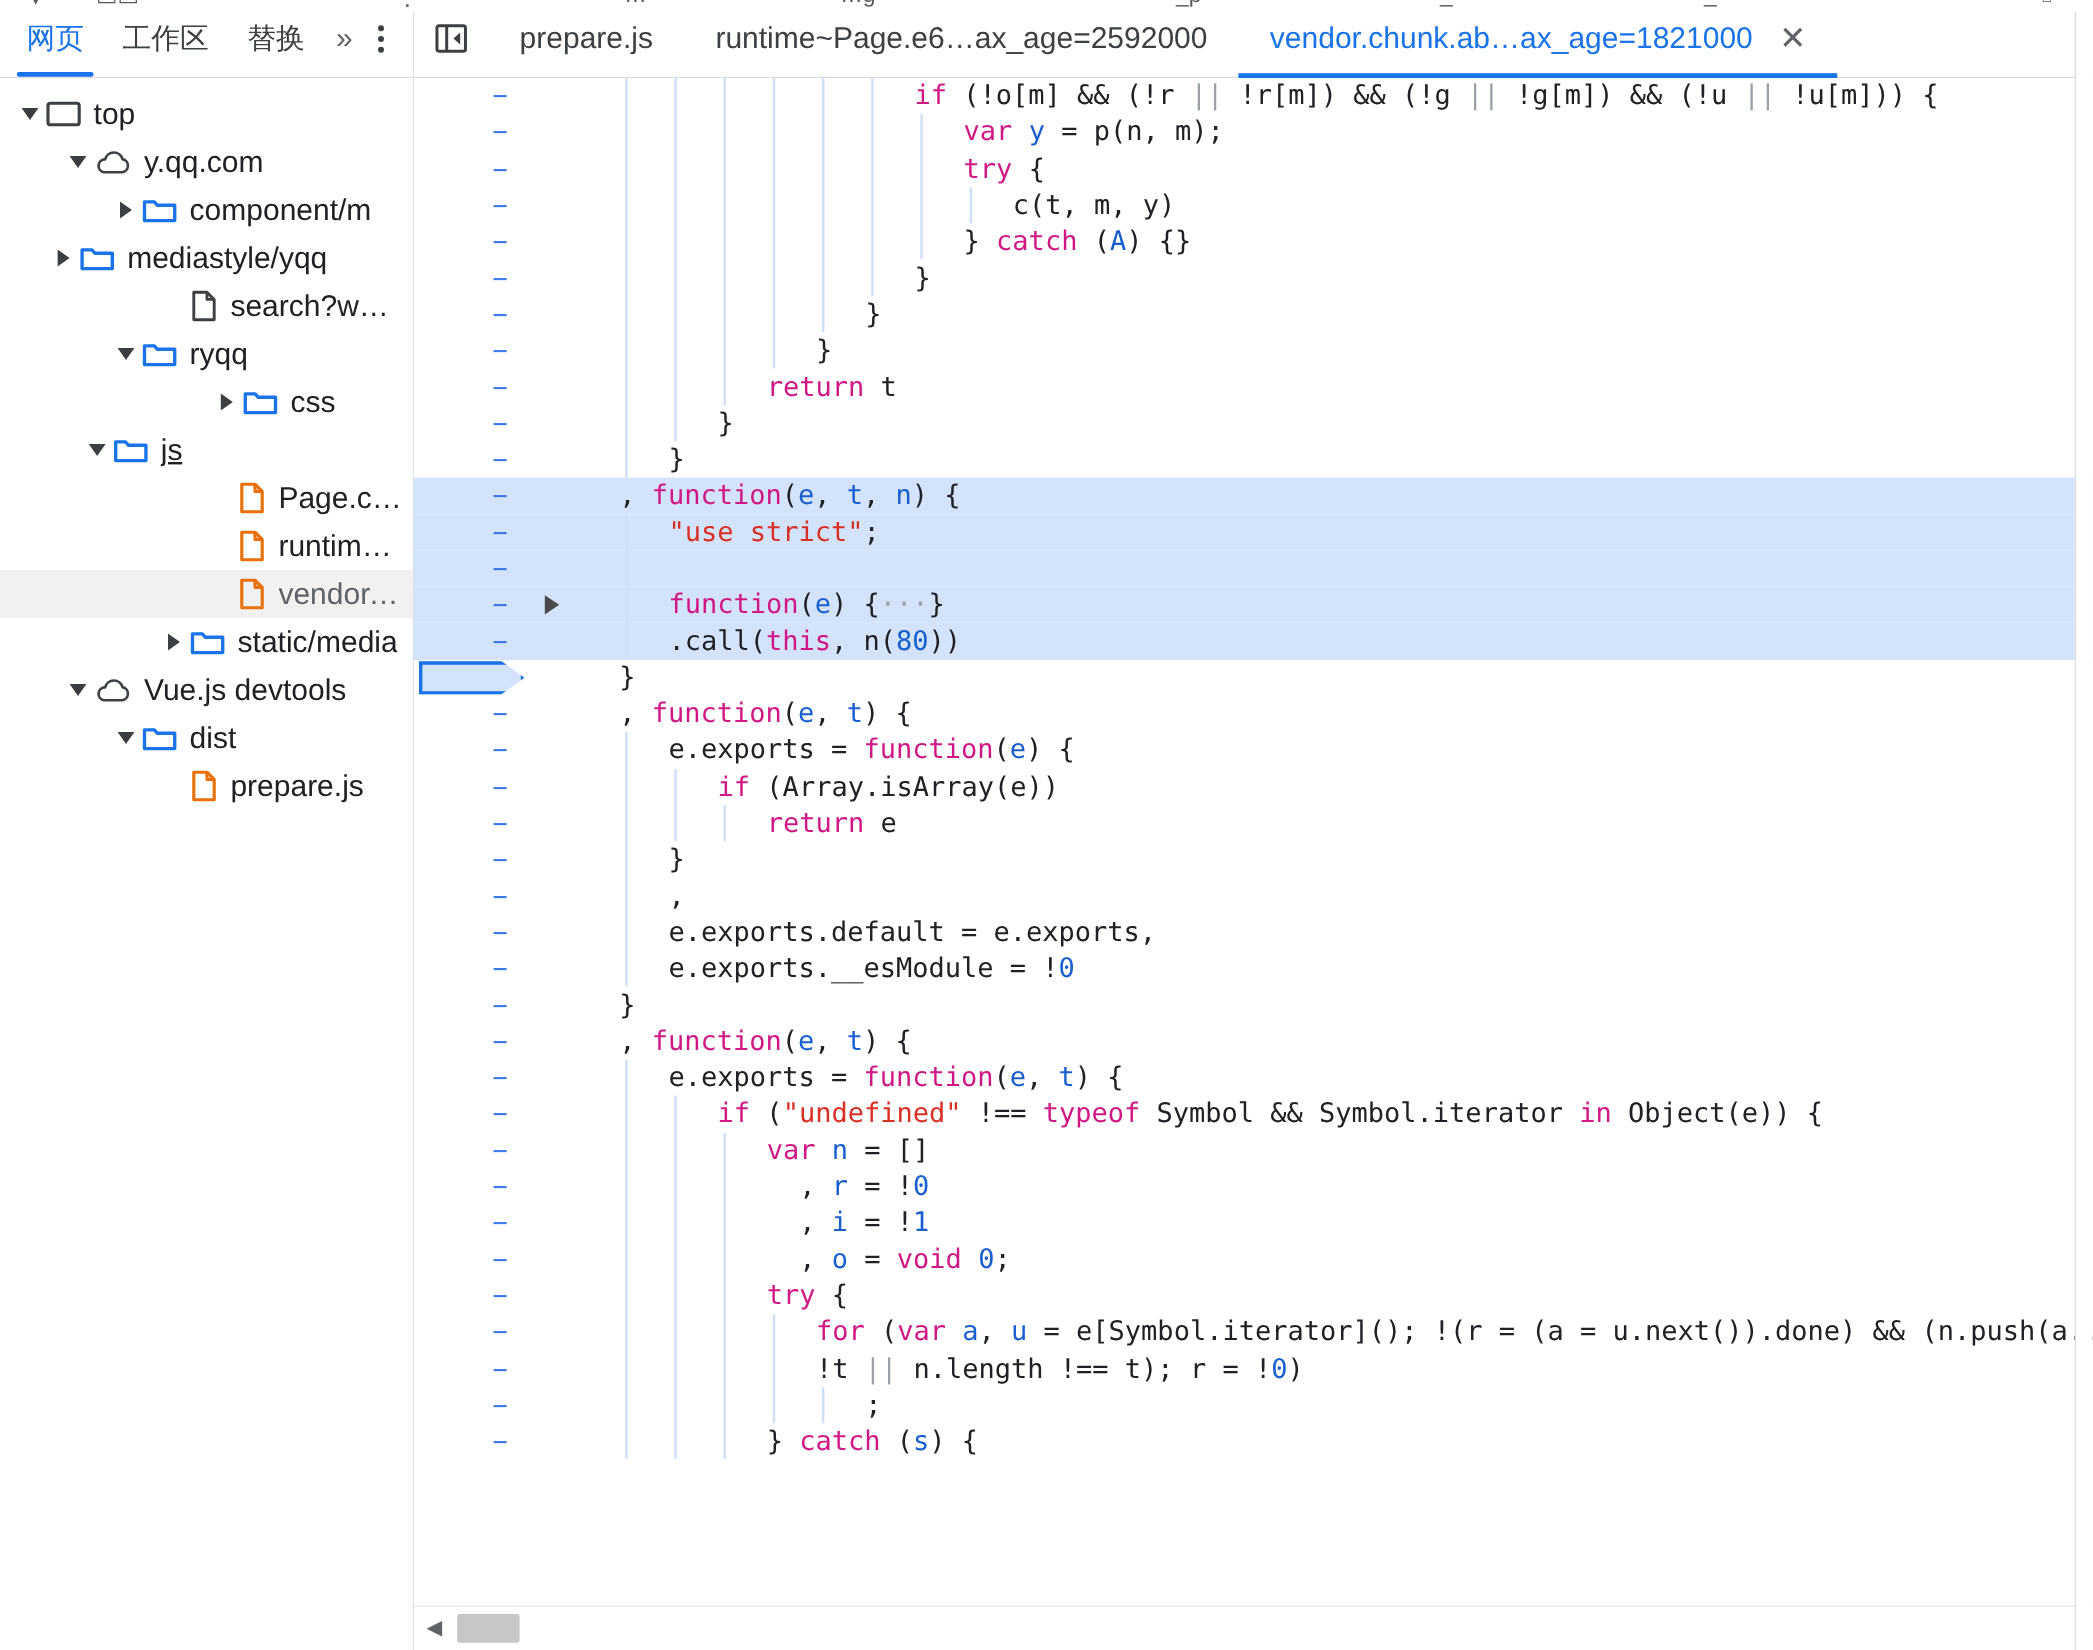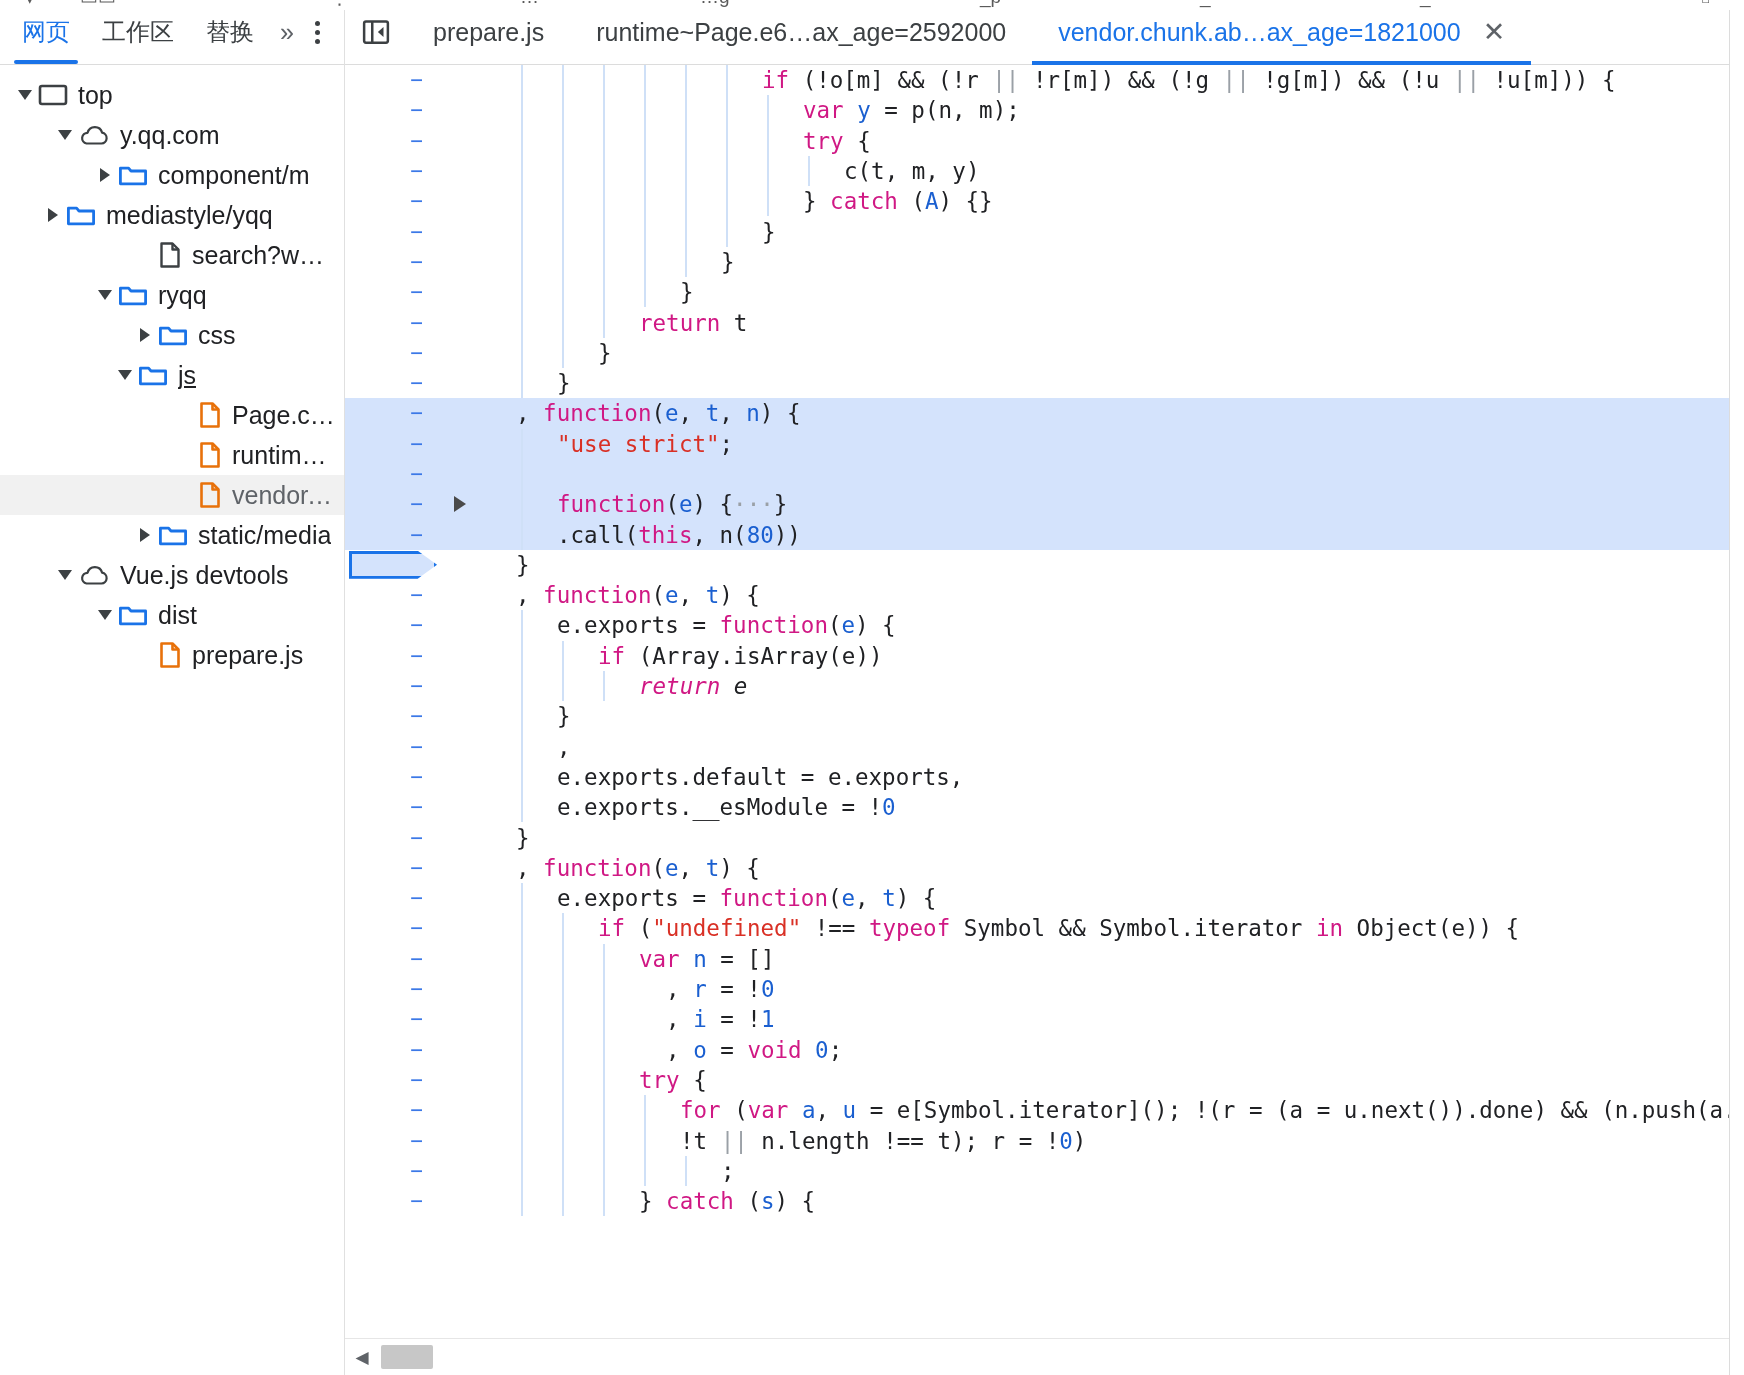--- a/index.html
+++ b/index.html
@@ -209,32 +209,32 @@
           <span class="tw">
             <span class="tri open"></span>
           </span>
           <span class="ic">
             <svg width="30" height="24" viewBox="0 0 30 24">
               <path d="M2.4 5.2h8.2l2.4 2.8h14.6v12.8H2.4z" fill="none" stroke="#1a73e8" stroke-width="2.8" stroke-linejoin="round"></path>
             </svg>
           </span>
           <span class="tlabel">ryqq</span>
         </div>
-        <div class="trow" style="padding-left: 132px;">
+        <div class="trow" style="padding-left: 132px; margin-left: 44px;">
           <span class="tw">
             <span class="tri"></span>
           </span>
           <span class="ic">
             <svg width="30" height="24" viewBox="0 0 30 24">
               <path d="M2.4 5.2h8.2l2.4 2.8h14.6v12.8H2.4z" fill="none" stroke="#1a73e8" stroke-width="2.8" stroke-linejoin="round"></path>
             </svg>
           </span>
           <span class="tlabel">css</span>
         </div>
-        <div class="trow" style="padding-left: 112px; text-decoration: underline;">
+        <div class="trow" style="padding-left: 68px; text-decoration: underline;">
           <span class="tw">
             <span class="tri open"></span>
           </span>
           <span class="ic">
             <svg width="30" height="24" viewBox="0 0 30 24">
               <path d="M2.4 5.2h8.2l2.4 2.8h14.6v12.8H2.4z" fill="none" stroke="#1a73e8" stroke-width="2.8" stroke-linejoin="round"></path>
             </svg>
           </span>
           <span class="tlabel">js</span>
         </div>
@@ -352,21 +352,21 @@
           <div class="line"><span class="gutter">−</span><span class="fold"></span><span class="code" style="padding-left: 82px;"><span class="pl">}</span></span></div>
           <div class="line hl"><span class="gutter">−</span><span class="fold"></span><span class="code" style="padding-left: 41px;"><span class="pl">, </span><span class="kw">function</span><span class="pl">(</span><span class="var">e</span><span class="pl">, </span><span class="var">t</span><span class="pl">, </span><span class="var">n</span><span class="pl">) {</span></span></div>
           <div class="line hl"><span class="gutter">−</span><span class="fold"></span><span class="code" style="padding-left: 82px;"><span class="str">"use strict"</span><span class="pl">;</span></span></div>
           <div class="line hl"><span class="gutter">−</span><span class="fold"></span></div>
           <div class="line hl"><span class="gutter">−</span><span class="fold"><span class="ftri"></span></span><span class="code" style="padding-left: 82px;"><span class="kw">function</span><span class="pl">(</span><span class="var">e</span><span class="pl">) {</span><span class="dim">···</span><span class="pl">}</span></span></div>
           <div class="line hl"><span class="gutter">−</span><span class="fold"></span><span class="code" style="padding-left: 82px;"><span class="pl">.call(</span><span class="kw">this</span><span class="pl">, n(</span><span class="num">80</span><span class="pl">))</span></span></div>
           <div class="line"><span class="gutter">−</span><span class="fold"></span><span class="code" style="padding-left: 41px;"><span class="pl">}</span></span></div>
           <div class="line"><span class="gutter">−</span><span class="fold"></span><span class="code" style="padding-left: 41px;"><span class="pl">, </span><span class="kw">function</span><span class="pl">(</span><span class="var">e</span><span class="pl">, </span><span class="var">t</span><span class="pl">) {</span></span></div>
           <div class="line"><span class="gutter">−</span><span class="fold"></span><span class="code" style="padding-left: 82px;"><span class="pl">e.exports = </span><span class="kw">function</span><span class="pl">(</span><span class="var">e</span><span class="pl">) {</span></span></div>
           <div class="line"><span class="gutter">−</span><span class="fold"></span><span class="code" style="padding-left: 123px;"><span class="kw">if </span><span class="pl">(Array.isArray(e))</span></span></div>
-          <div class="line"><span class="gutter">−</span><span class="fold"></span><span class="code" style="padding-left: 164px; font-style: italic;"><span class="kw">return </span><span class="pl">e</span></span></div>
+          <div class="line"><span class="gutter">−</span><span class="fold"></span><span class="code" style="padding-left: 164px;"><span class="kw">return </span><span class="pl">e</span></span></div>
           <div class="line"><span class="gutter">−</span><span class="fold"></span><span class="code" style="padding-left: 82px;"><span class="pl">}</span></span></div>
           <div class="line"><span class="gutter">−</span><span class="fold"></span><span class="code" style="padding-left: 82px;"><span class="pl">,</span></span></div>
           <div class="line"><span class="gutter">−</span><span class="fold"></span><span class="code" style="padding-left: 82px;"><span class="pl">e.exports.default = e.exports,</span></span></div>
           <div class="line"><span class="gutter">−</span><span class="fold"></span><span class="code" style="padding-left: 82px;"><span class="pl">e.exports.__esModule = !</span><span class="num">0</span></span></div>
           <div class="line"><span class="gutter">−</span><span class="fold"></span><span class="code" style="padding-left: 41px;"><span class="pl">}</span></span></div>
           <div class="line"><span class="gutter">−</span><span class="fold"></span><span class="code" style="padding-left: 41px;"><span class="pl">, </span><span class="kw">function</span><span class="pl">(</span><span class="var">e</span><span class="pl">, </span><span class="var">t</span><span class="pl">) {</span></span></div>
           <div class="line"><span class="gutter">−</span><span class="fold"></span><span class="code" style="padding-left: 82px;"><span class="pl">e.exports = </span><span class="kw">function</span><span class="pl">(</span><span class="var">e</span><span class="pl">, </span><span class="var">t</span><span class="pl">) {</span></span></div>
           <div class="line"><span class="gutter">−</span><span class="fold"></span><span class="code" style="padding-left: 123px;"><span class="kw">if </span><span class="pl">(</span><span class="str">"undefined"</span><span class="pl"> !== </span><span class="kw">typeof </span><span class="pl">Symbol &amp;&amp; Symbol.iterator </span><span class="kw">in </span><span class="pl">Object(e)) {</span></span></div>
           <div class="line"><span class="gutter">−</span><span class="fold"></span><span class="code" style="padding-left: 164px;"><span class="kw">var </span><span class="var">n</span><span class="pl"> = []</span></span></div>
           <div class="line"><span class="gutter">−</span><span class="fold"></span><span class="code" style="padding-left: 164px;"><span class="pl">  , </span><span class="var">r</span><span class="pl"> = !</span><span class="num">0</span></span></div>

